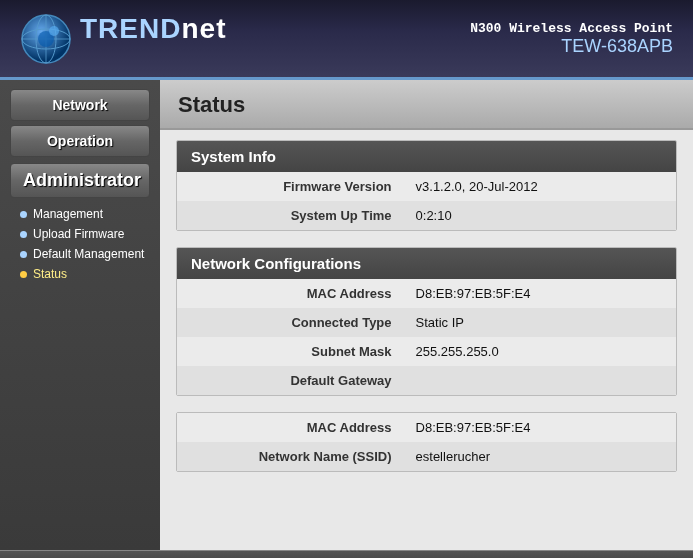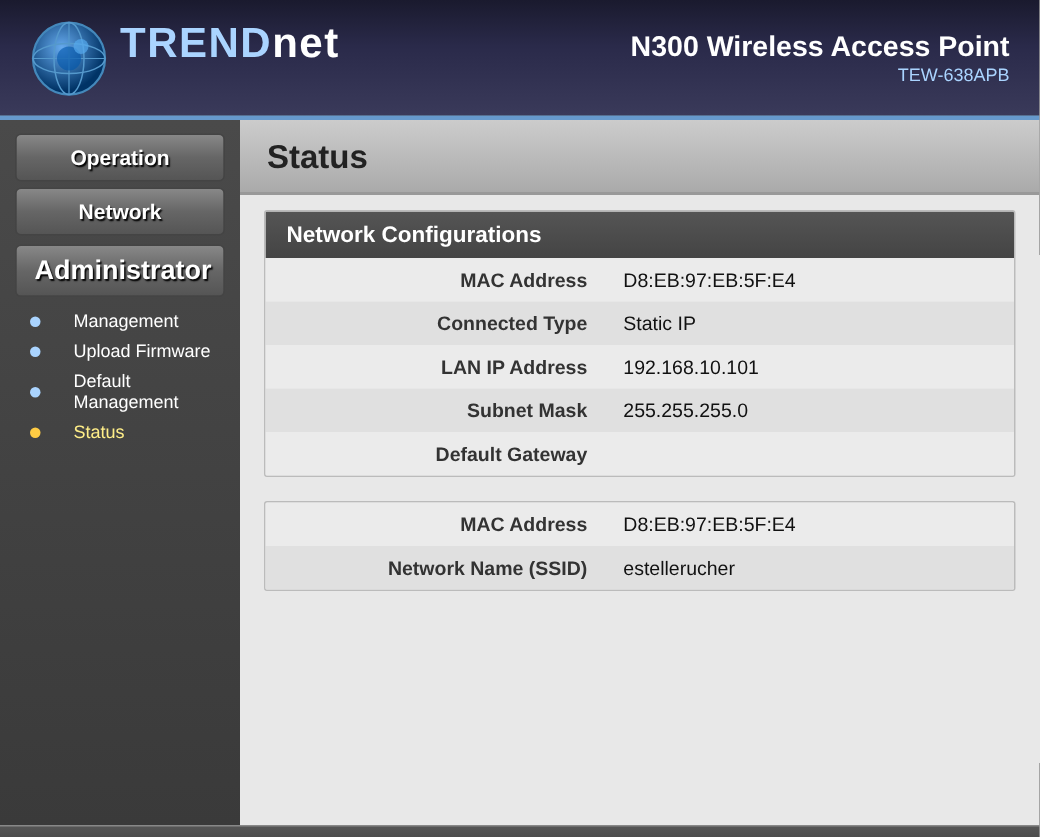--- a/index.html
+++ b/index.html
@@ -36,26 +36,27 @@
       font-weight: bold;
       letter-spacing: 1px;
     }
     .brand-name span.trend { color: #aad4ff; }
     .brand-name span.net { color: white; }
     .product-info {
       text-align: right;
     }
     .product-info .product-title {
       color: white;
-      font-size: 19px;
-      font-weight: bold;
+      font-size: 13px;
+      font-weight: bold;
+      font-family: Liberation Mono, monospace;
     }
     .product-info .product-model {
       color: #aad4ff;
-      font-size: 12px;
+      font-size: 18px;
       text-align: right;
     }
 
     
     .main-layout {
       display: flex;
       height: 470px;
       background: #666;
     }
 
@@ -94,26 +95,27 @@
       border-radius: 4px;
       border: 1px solid #444;
       text-shadow: 1px 1px 1px #000;
     }
     .sidebar-submenu {
       padding: 4px 0 4px 16px;
     }
     .sidebar-submenu-item {
       display: flex;
       align-items: center;
-      gap: 22px;
+      gap: 6px;
       color: white;
       font-size: 12px;
       padding: 3px 4px;
       cursor: pointer;
       text-decoration: none;
+      text-align: right;
     }
     .sidebar-submenu-item .bullet {
       width: 7px;
       height: 7px;
       background: #aad4ff;
       border-radius: 50%;
       flex-shrink: 0;
     }
     .sidebar-submenu-item.active .bullet {
       background: #ffcc44;
@@ -227,22 +229,22 @@
   </div>
   <div class="product-info">
     <div class="product-title">N300 Wireless Access Point</div>
     <div class="product-model">TEW-638APB</div>
   </div>
 </div>
 
 <div class="main-layout">
 
   <div class="sidebar">
+    <button class="sidebar-nav-btn">Network</button>
     <button class="sidebar-nav-btn">Operation</button>
-    <button class="sidebar-nav-btn">Network</button>
     <div class="sidebar-section-label">Administrator</div>
     <div class="sidebar-submenu">
       <a class="sidebar-submenu-item">
         <span class="bullet"></span>
         <span>Management</span>
       </a>
       <a class="sidebar-submenu-item">
         <span class="bullet"></span>
         <span>Upload Firmware</span>
       </a>
@@ -256,38 +258,49 @@
       </a>
     </div>
   </div>
 
   <div class="content">
     <div class="content-header">
       <h1>Status</h1>
     </div>
     <div class="content-body">
 
+      <div class="info-section">
+        <div class="info-section-header">System Info</div>
+        <table class="info-table">
+          <tbody>
+              <tr>
+            <td class="label">Firmware Version</td>
+            <td class="value">v3.1.2.0, 20-Jul-2012</td>
+          </tr>
+          <tr>
+            <td class="label">System Up Time</td>
+            <td class="value">0:2:10</td>
+          </tr>
+        </tbody>
+          </table>
+      </div>
 
       <div class="info-section">
         <div class="info-section-header">Network Configurations</div>
         <table class="info-table">
           <tbody>
               <tr>
             <td class="label">MAC Address</td>
             <td class="value">D8:EB:97:EB:5F:E4</td>
           </tr>
           <tr>
             <td class="label">Connected Type</td>
             <td class="value">Static IP</td>
           </tr>
           <tr>
-            <td class="label">LAN IP Address</td>
-            <td class="value">192.168.10.101</td>
-          </tr>
-          <tr>
             <td class="label">Subnet Mask</td>
             <td class="value">255.255.255.0</td>
           </tr>
           <tr>
             <td class="label">Default Gateway</td>
             <td class="value"></td>
           </tr>
         </tbody>
           </table>
       </div>

